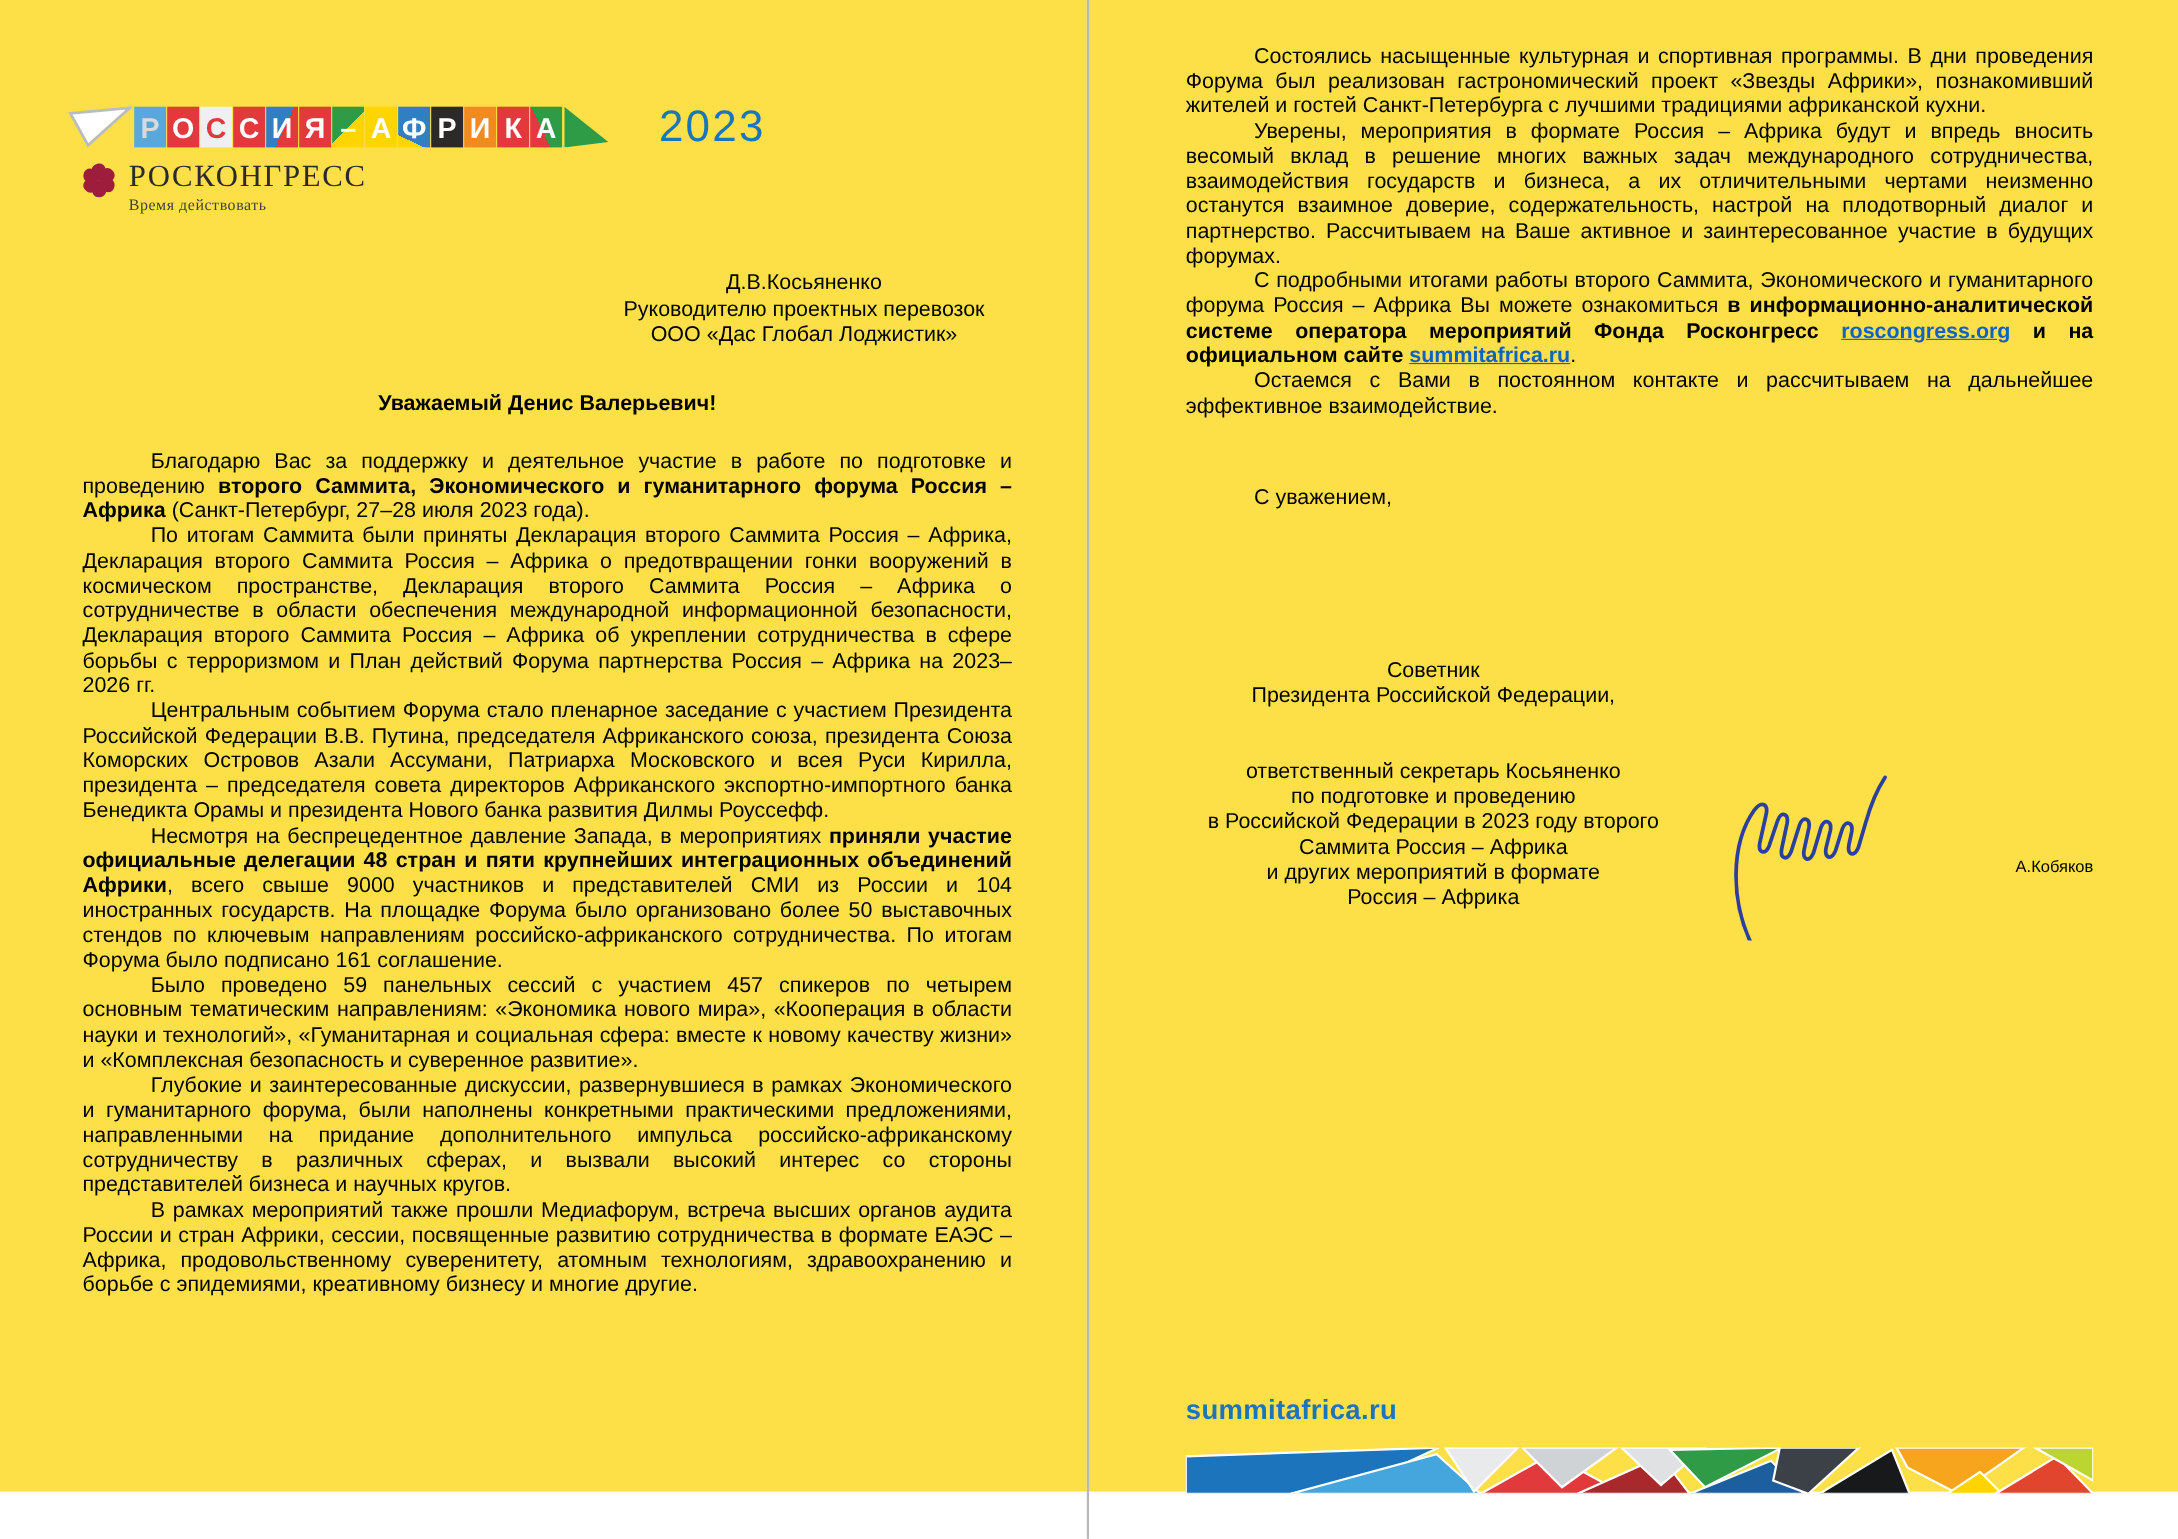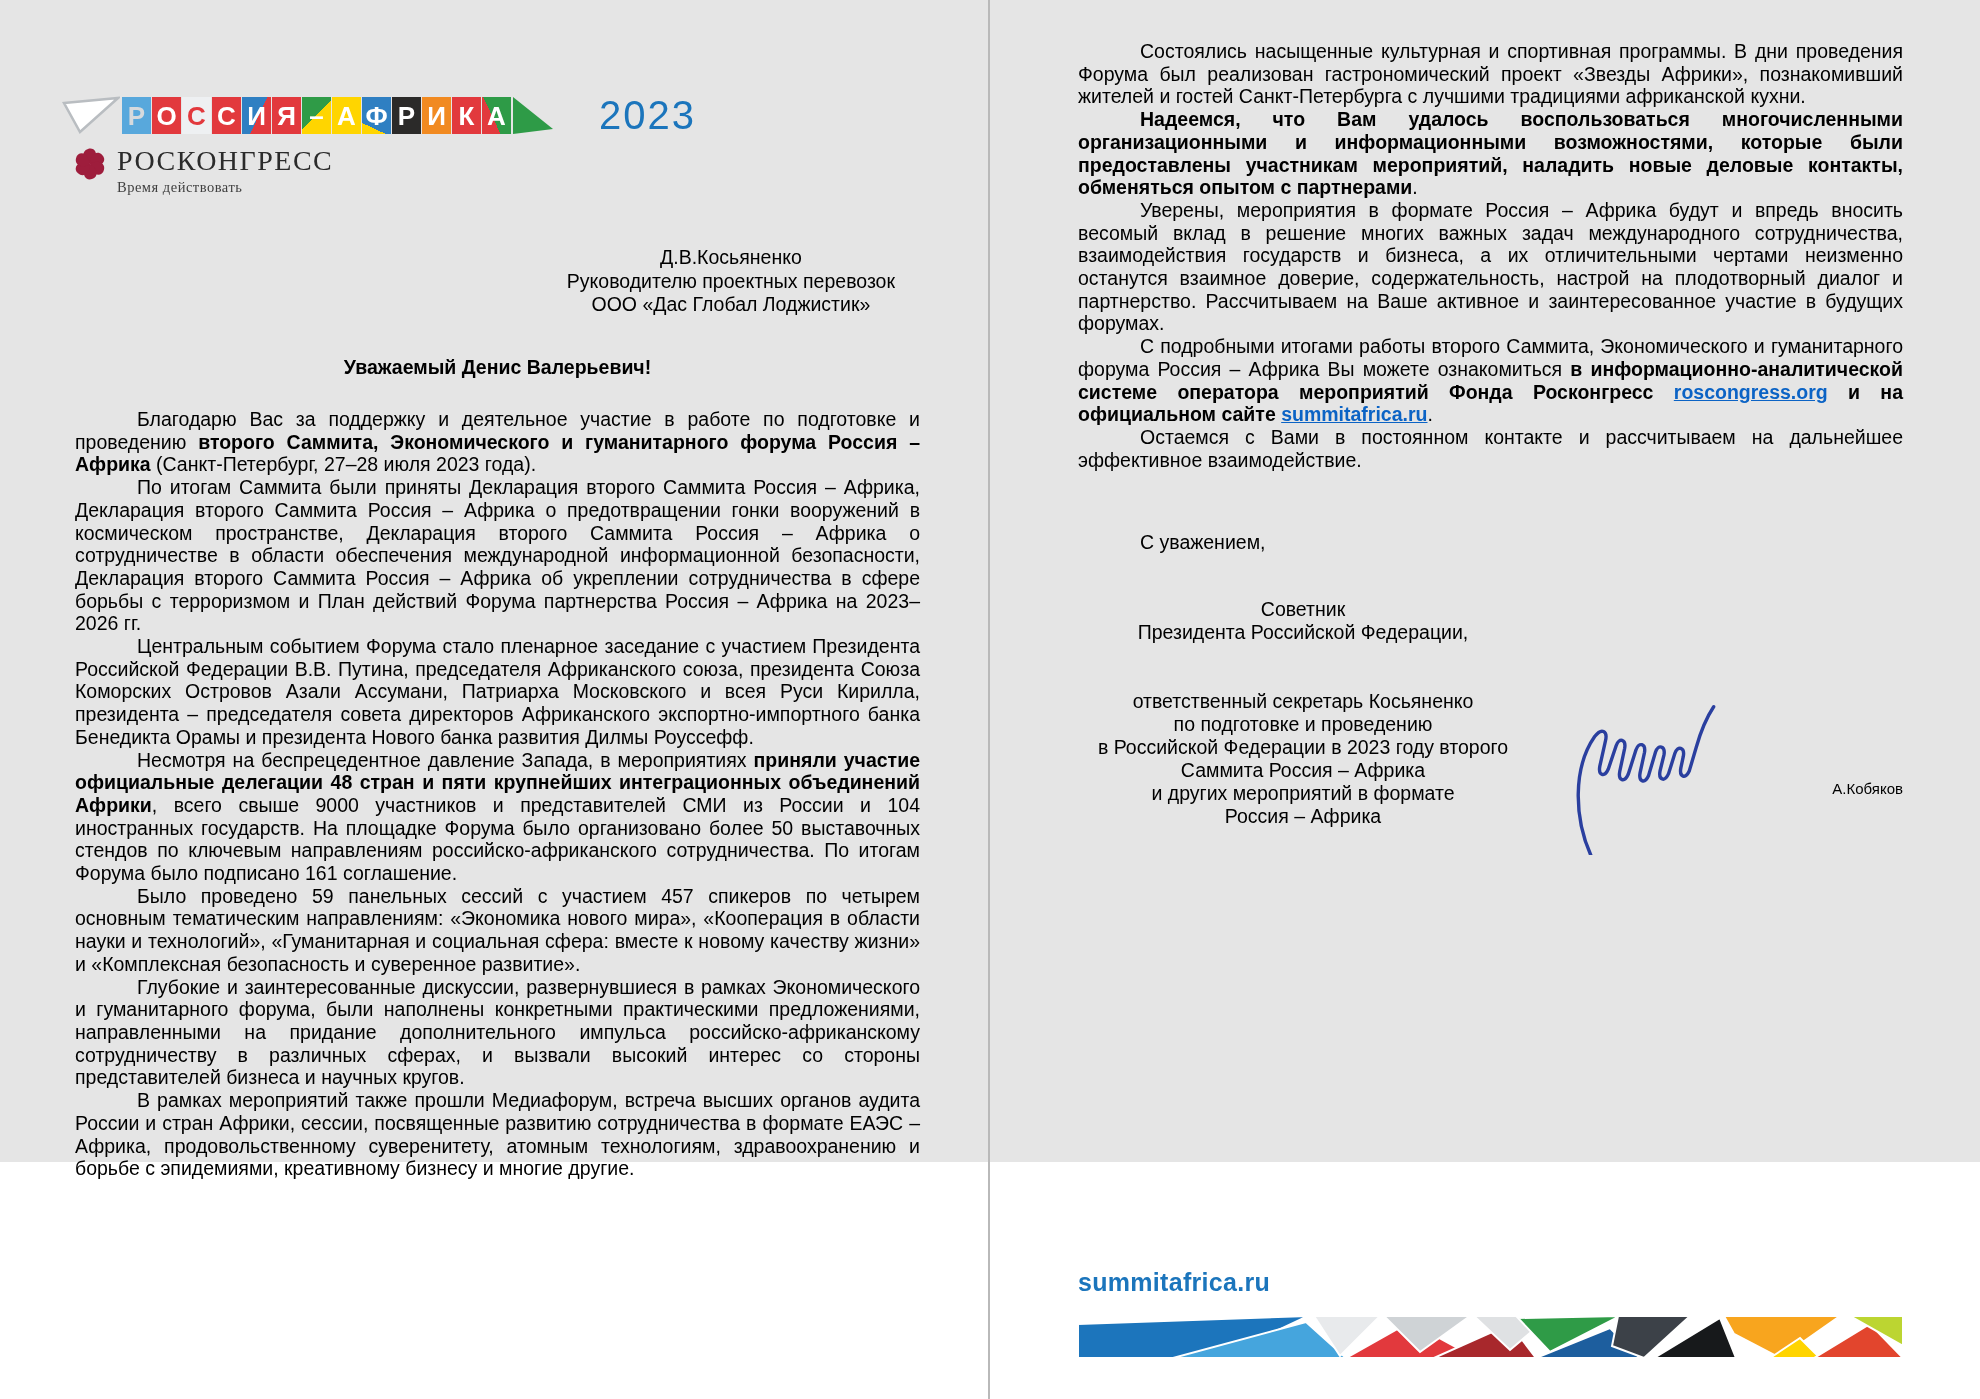--- a/index.html
+++ b/index.html
@@ -1,20 +1,20 @@
 <!DOCTYPE html>
 <html><head>
 <meta charset="utf-8">
 <style>
   html,body{margin:0;padding:0;}
   body{
     width:1980px;height:1399px;position:relative;background:#ffffff;
     font-family:"Liberation Sans",sans-serif;color:#000;overflow:hidden;
   }
-  .page{position:absolute;top:0;height:1162px;background:#e5e5e5;}
+  .page{position:absolute;top:0;height:1356px;background:#fde047;}
   #page1{left:0;width:988px;}
   #page2{left:990px;width:990px;}
   #divider{position:absolute;left:988px;top:0;width:2px;height:1399px;background:#b9b9b9;}
 
   
   .logo-row{position:absolute;left:62px;top:93px;display:flex;align-items:center;}
   .logo-tiles{display:flex;align-items:center;}
   .tile{
     width:29px;height:37px;margin-right:1px;display:flex;align-items:center;justify-content:center;
     font-weight:bold;font-size:26px;line-height:1;user-select:none;
@@ -123,21 +123,20 @@
     </div>
 </div>
 
 <div id="divider"></div>
 
 <div class="page" id="page2">
 
   <div class="bodytext" id="body2">
     <div>
         <p class="para"><span>Состоялись насыщенные культурная и спортивная программы. В дни проведения Форума был реализован гастрономический проект «Звезды Африки», познакомивший жителей и гостей Санкт-Петербурга с лучшими традициями африканской кухни.</span></p>
-        <p class="para"><span class="b">Надеемся, что Вам удалось воспользоваться многочисленными организационными и информационными возможностями, которые были предоставлены участникам мероприятий, наладить новые деловые контакты, обменяться опытом с партнерами</span><span>.</span></p>
         <p class="para"><span>Уверены, мероприятия в формате Россия – Африка будут и впредь вносить весомый вклад в решение многих важных задач международного сотрудничества, взаимодействия государств и бизнеса, а их отличительными чертами неизменно останутся взаимное доверие, содержательность, настрой на плодотворный диалог и партнерство. Рассчитываем на Ваше активное и заинтересованное участие в будущих форумах.</span></p>
         <p class="para"><span>С подробными итогами работы второго Саммита, Экономического и гуманитарного форума Россия – Африка Вы можете ознакомиться </span><span class="b">в информационно-аналитической системе оператора мероприятий Фонда Росконгресс </span><a class="b lnk" href="#">roscongress.org</a><span class="b"> и на официальном сайте </span><a class="b lnk" href="#">summitafrica.ru</a><span>.</span></p>
         <p class="para"><span>Остаемся с Вами в постоянном контакте и рассчитываем на дальнейшее эффективное взаимодействие.</span></p>
       </div>
     <p class="closing">С уважением,</p>
   </div>
 
   <div class="sig-block">
       <div class="ln">Советник</div>
       <div class="ln">Президента Российской Федерации,</div>

